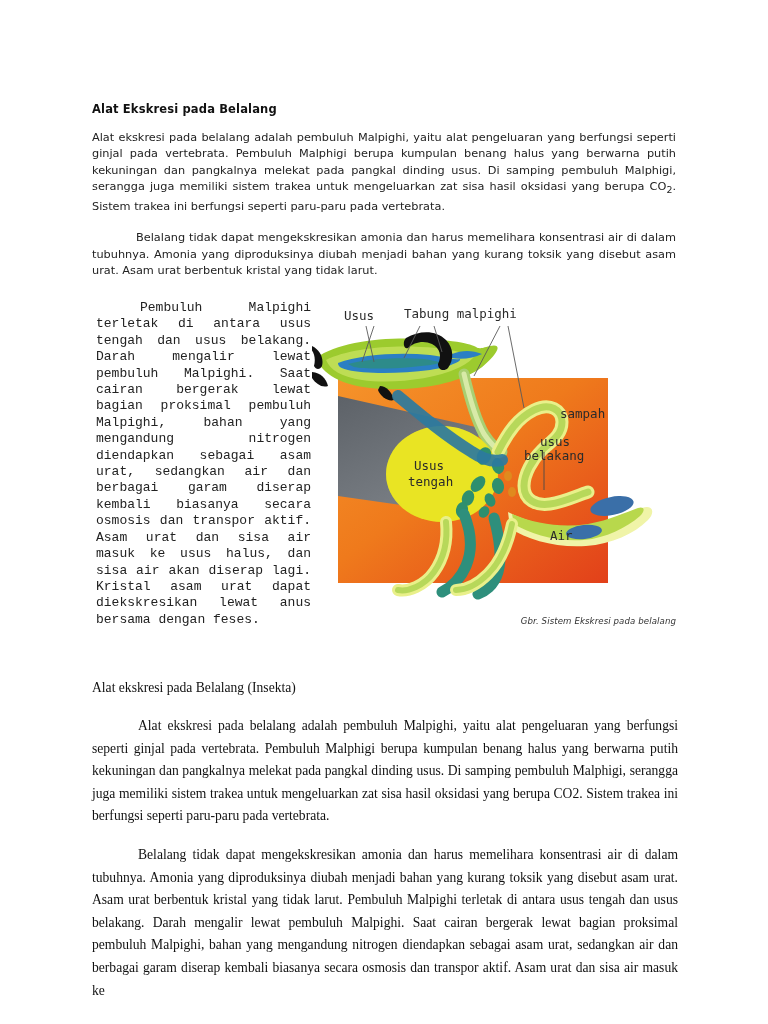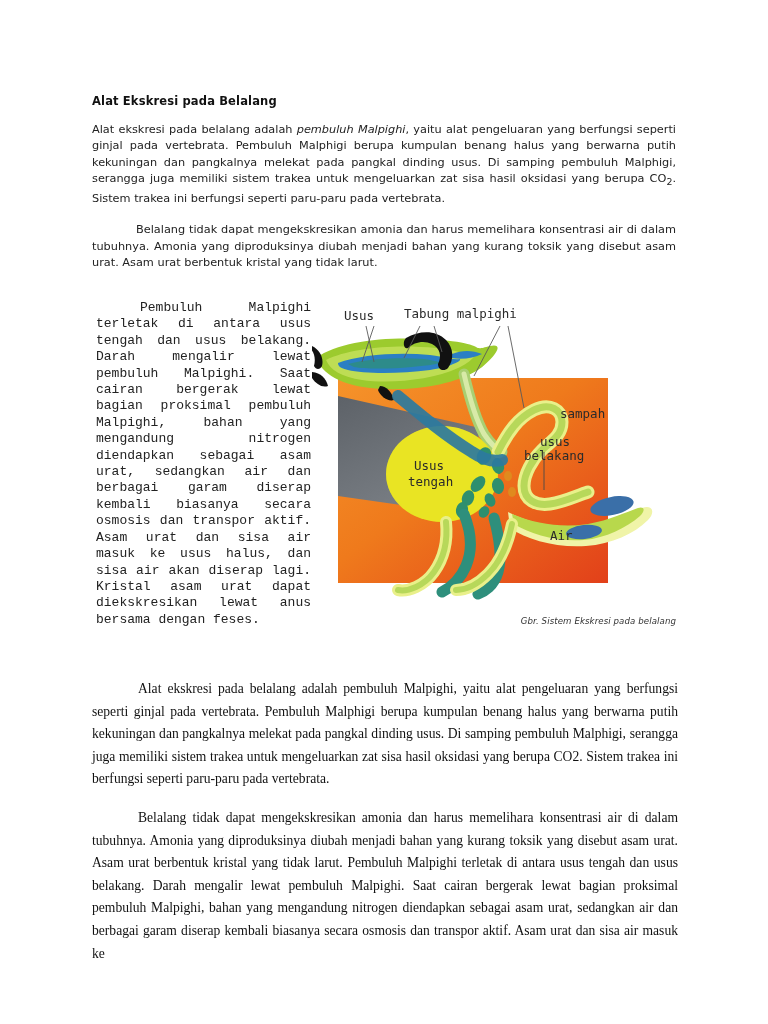--- a/index.html
+++ b/index.html
@@ -29,31 +29,31 @@
     left: 92px;
     top: 86px;
     width: 584px;
   }
   .doc-heading {
     font-family: "DejaVu Sans", sans-serif;
     font-weight: bold;
     font-size: 11.5px;
     letter-spacing: 0.15px;
     color: #111;
-    margin: 8px 0 14px 0;
+    margin: 16px 0 14px 0;
   }
   .sans-para {
     font-family: "DejaVu Sans", sans-serif;
     font-size: 11.3px;
     line-height: 16.4px;
     text-align: justify;
     color: #222;
     margin: 0 0 15px 0;
   }
-  .sans-para .ital { font-style: italic; }
+  .sans-para .ital { }
   .indent { text-indent: 44px; }
 
   
   .figure-wrap {
     position: absolute;
     left: 92px;
     top: 300px;
     width: 584px;
     height: 345px;
   }
@@ -274,17 +274,18 @@
           <text x="96" y="186">tengah</text>
           <text x="238" y="240">Air</text>
         </g>
       </svg>
     </div>
 
     <div class="fig-caption">Gbr. Sistem Ekskresi pada belalang</div>
   </div>
 
   <div class="serif-block">
+    <p class="serif-heading">Alat ekskresi pada Belalang (Insekta)</p>
     <p class="serif-para">Alat ekskresi pada belalang adalah pembuluh Malpighi, yaitu alat pengeluaran yang berfungsi seperti ginjal pada vertebrata. Pembuluh Malphigi berupa kumpulan benang halus yang berwarna putih kekuningan dan pangkalnya melekat pada pangkal dinding usus. Di samping pembuluh Malphigi, serangga juga memiliki sistem trakea untuk mengeluarkan zat sisa hasil oksidasi yang berupa CO2. Sistem trakea ini berfungsi seperti paru-paru pada vertebrata.</p>
     <p class="serif-para">Belalang tidak dapat mengekskresikan amonia dan harus memelihara konsentrasi air di dalam tubuhnya. Amonia yang diproduksinya diubah menjadi bahan yang kurang toksik yang disebut asam urat. Asam urat berbentuk kristal yang tidak larut. Pembuluh Malpighi terletak di antara usus tengah dan usus belakang. Darah mengalir lewat pembuluh Malpighi. Saat cairan bergerak lewat bagian proksimal pembuluh Malpighi, bahan yang mengandung nitrogen diendapkan sebagai asam urat, sedangkan air dan berbagai garam diserap kembali biasanya secara osmosis dan transpor aktif. Asam urat dan sisa air masuk ke</p>
   </div>
 
 </div>
 
 </body></html>

